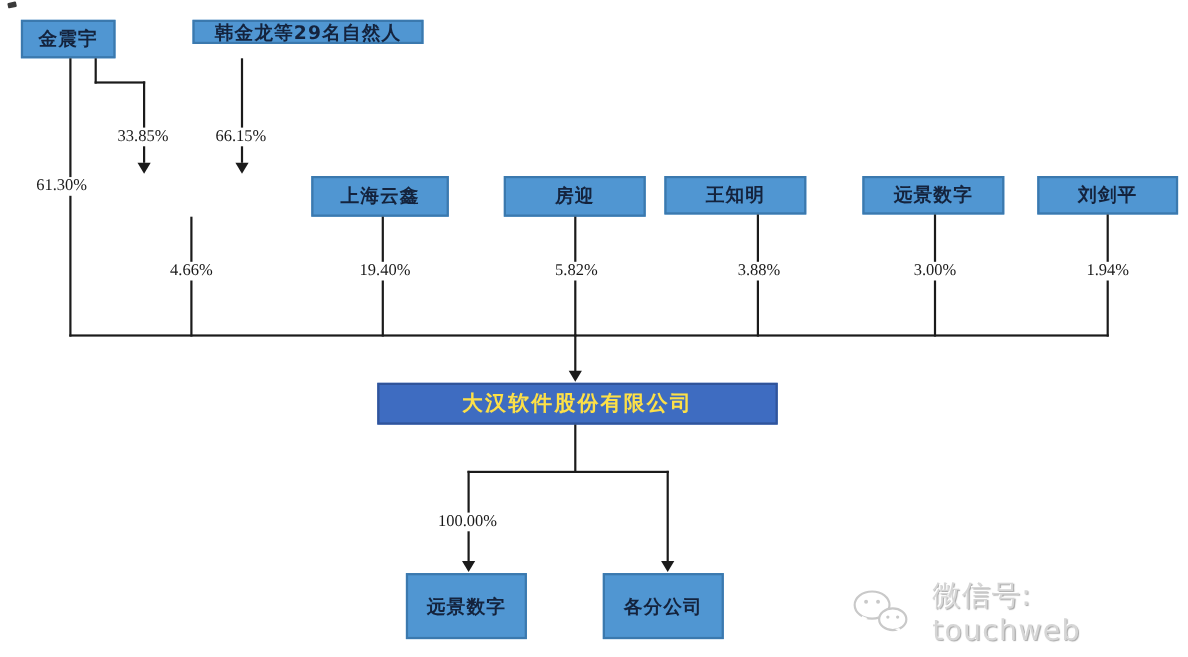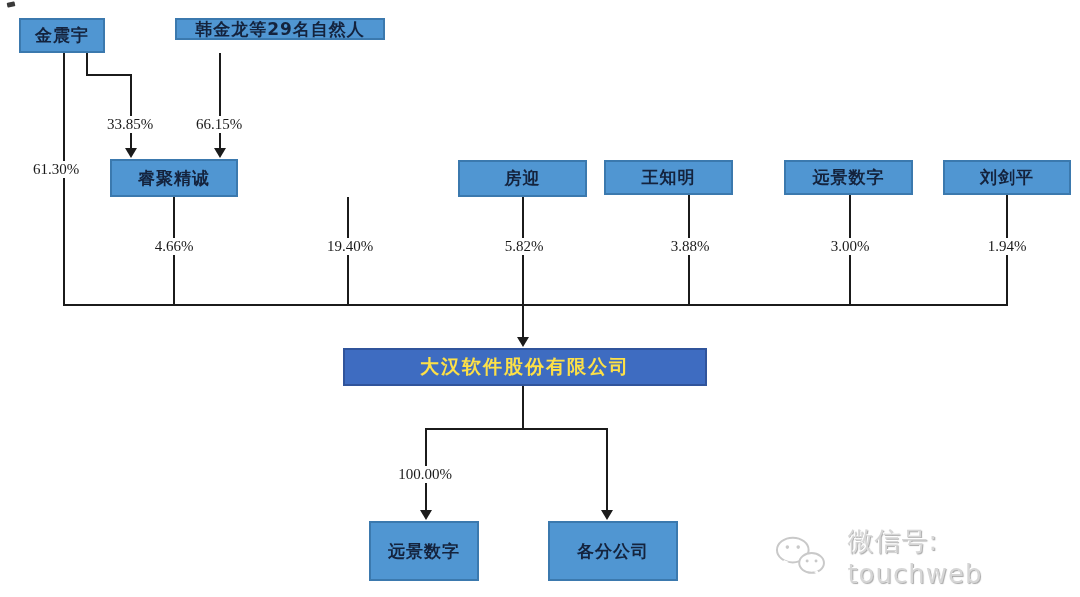--- a/index.html
+++ b/index.html
@@ -57,22 +57,22 @@
 
   <div class="artifact"></div>
 
   <div class="node" style="left:19px;top:18px;width:86px;height:35px;">
     <span>金震宇</span>
   </div>
   <div class="node" style="left:175px;top:18px;width:210px;height:22px;">
     <span>韩金龙等29名自然人</span>
   </div>
 
-  <div class="node" style="left:110px;top:159px;width:128px;height:38px;">
-    <span>睿聚精诚</span>
+  <div class="node" style="left:283px;top:160px;width:125px;height:37px;">
+    <span>上海云鑫</span>
   </div>
   <div class="node" style="left:458px;top:160px;width:129px;height:37px;">
     <span>房迎</span>
   </div>
   <div class="node" style="left:604px;top:160px;width:129px;height:35px;">
     <span>王知明</span>
   </div>
   <div class="node" style="left:784px;top:160px;width:129px;height:35px;">
     <span>远景数字</span>
   </div>
@@ -80,21 +80,21 @@
     <span>刘剑平</span>
   </div>
 
   <div class="node company" style="left:343px;top:348px;width:364px;height:38px;">
     <span>大汉软件股份有限公司</span>
   </div>
 
   <div class="node" style="left:369px;top:521px;width:110px;height:60px;">
     <span>远景数字</span>
   </div>
-  <div class="node" style="left:548px;top:521px;width:130px;height:60px;">
+  <div class="node" style="left:548px;top:521px;width:110px;height:60px;">
     <span>各分公司</span>
   </div>
 
   <div class="line vline" style="left:63px;top:53px;height:253px;"></div>
 
   <div class="line vline" style="left:86px;top:53px;height:23px;"></div>
   <div class="line hline" style="left:86px;top:74px;width:46px;"></div>
   <div class="line vline" style="left:130px;top:74px;height:74px;"></div>
   <div class="arrow-down" style="left:125px;top:148px;"></div>
 

